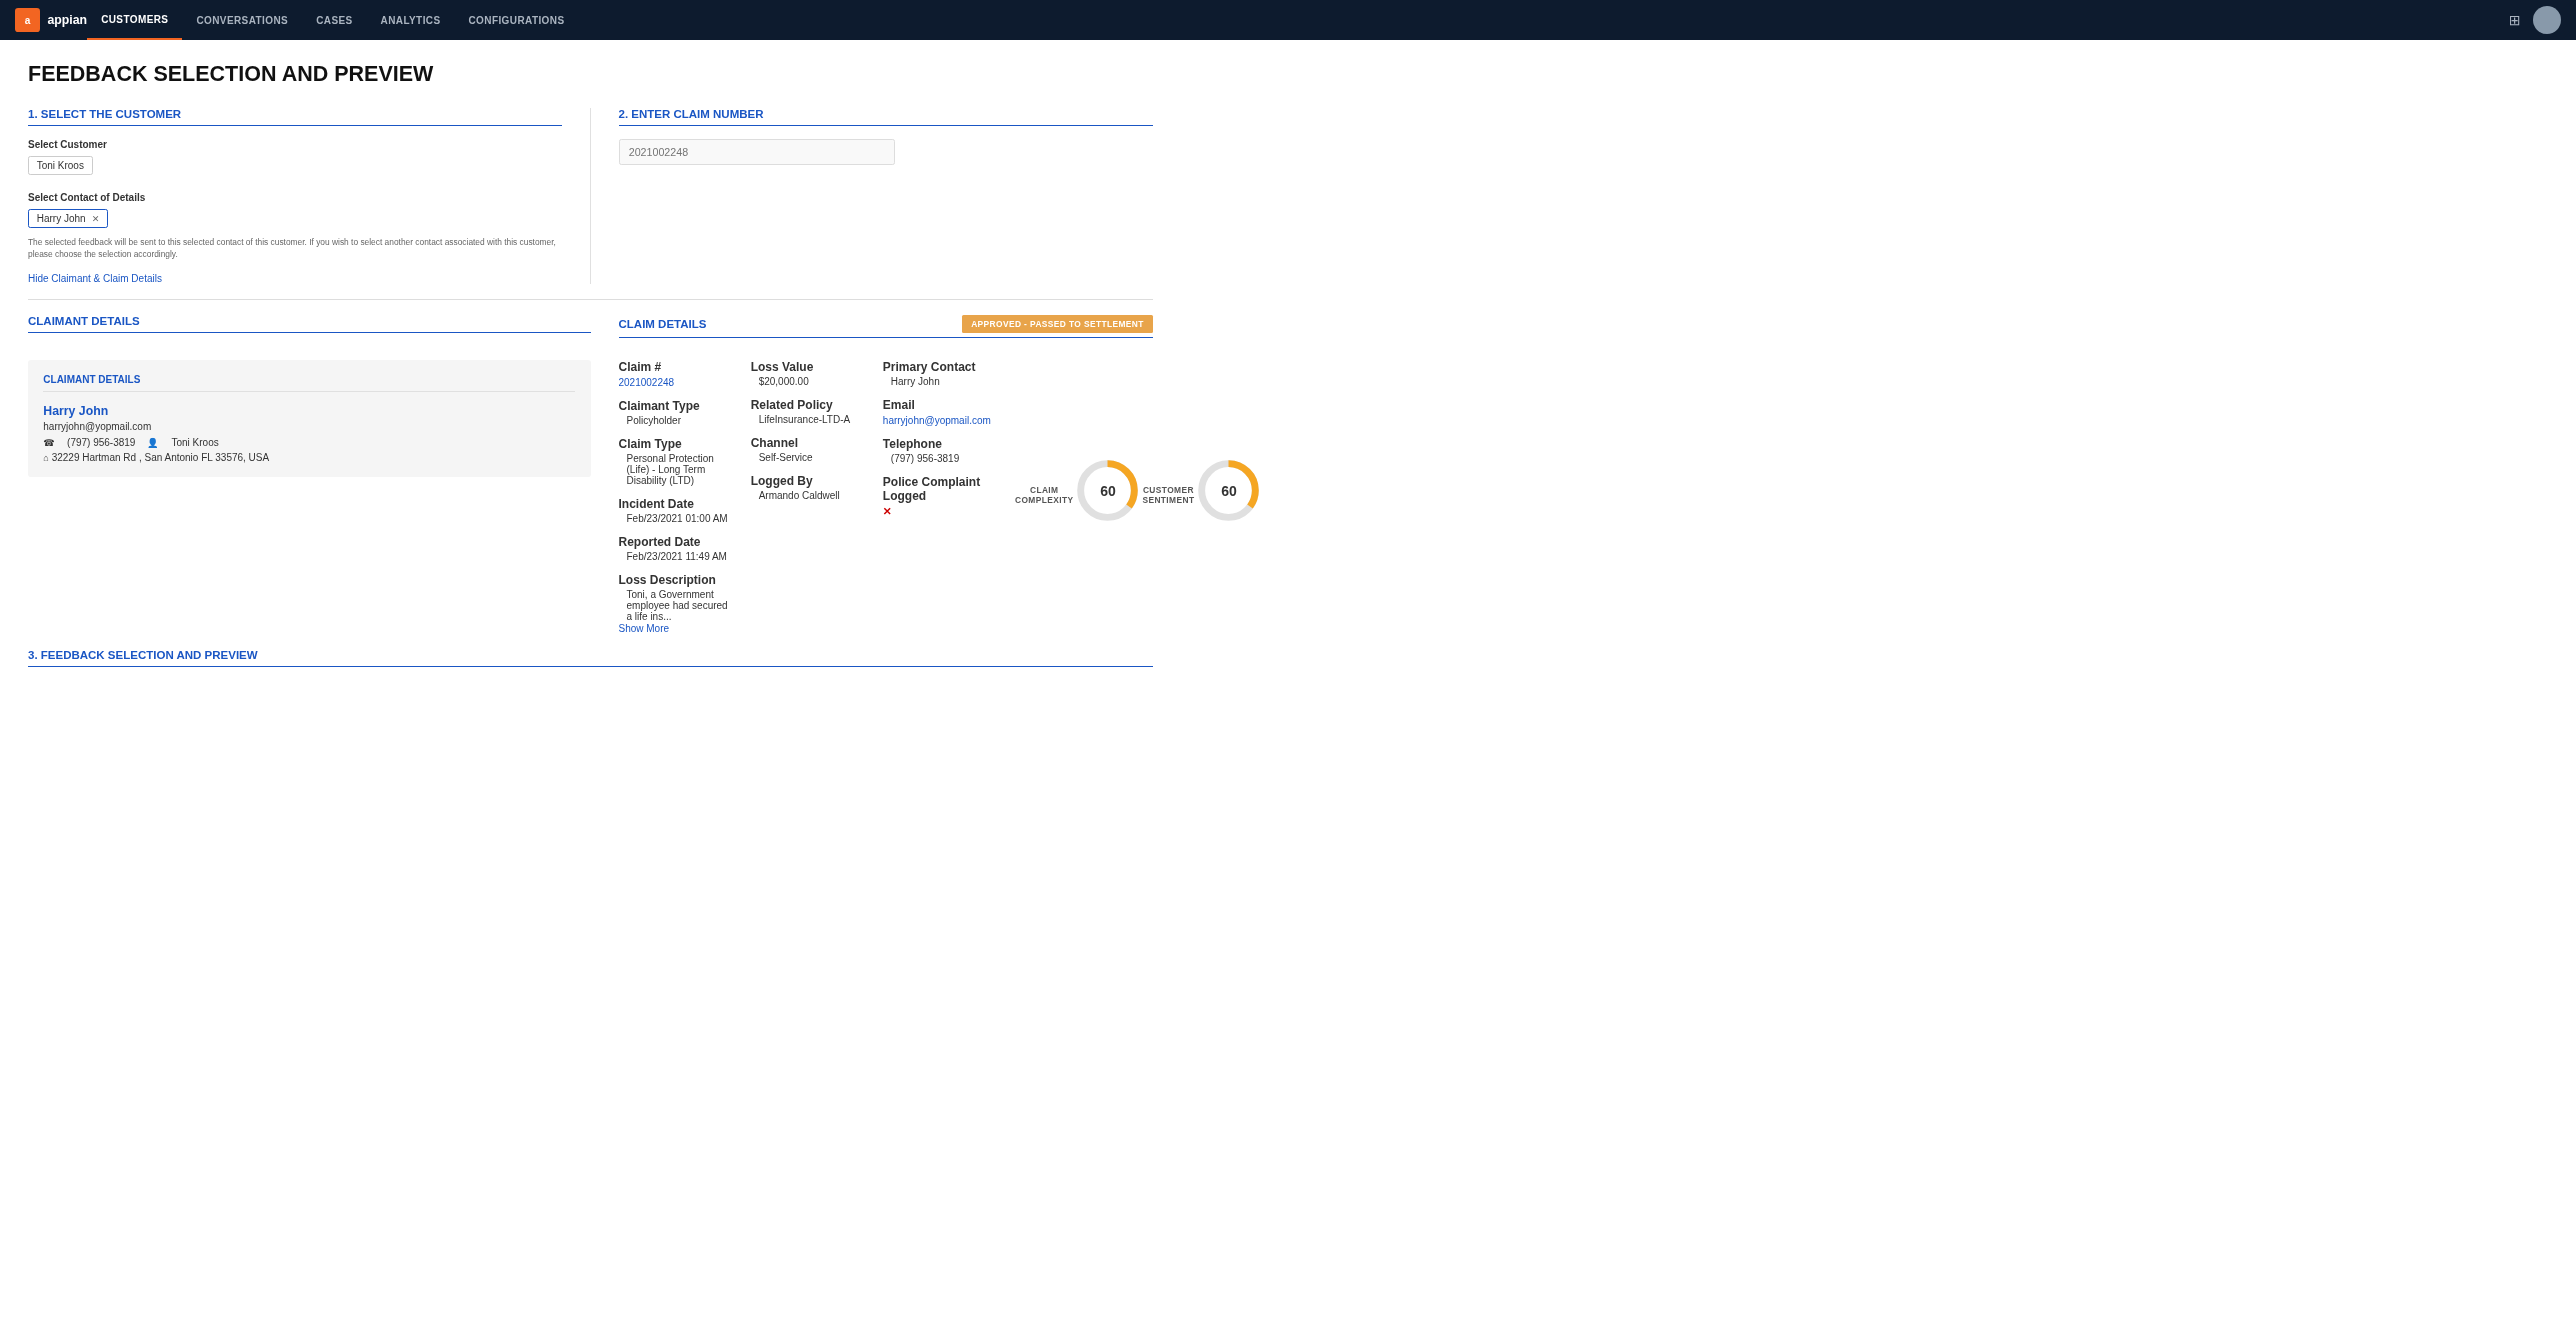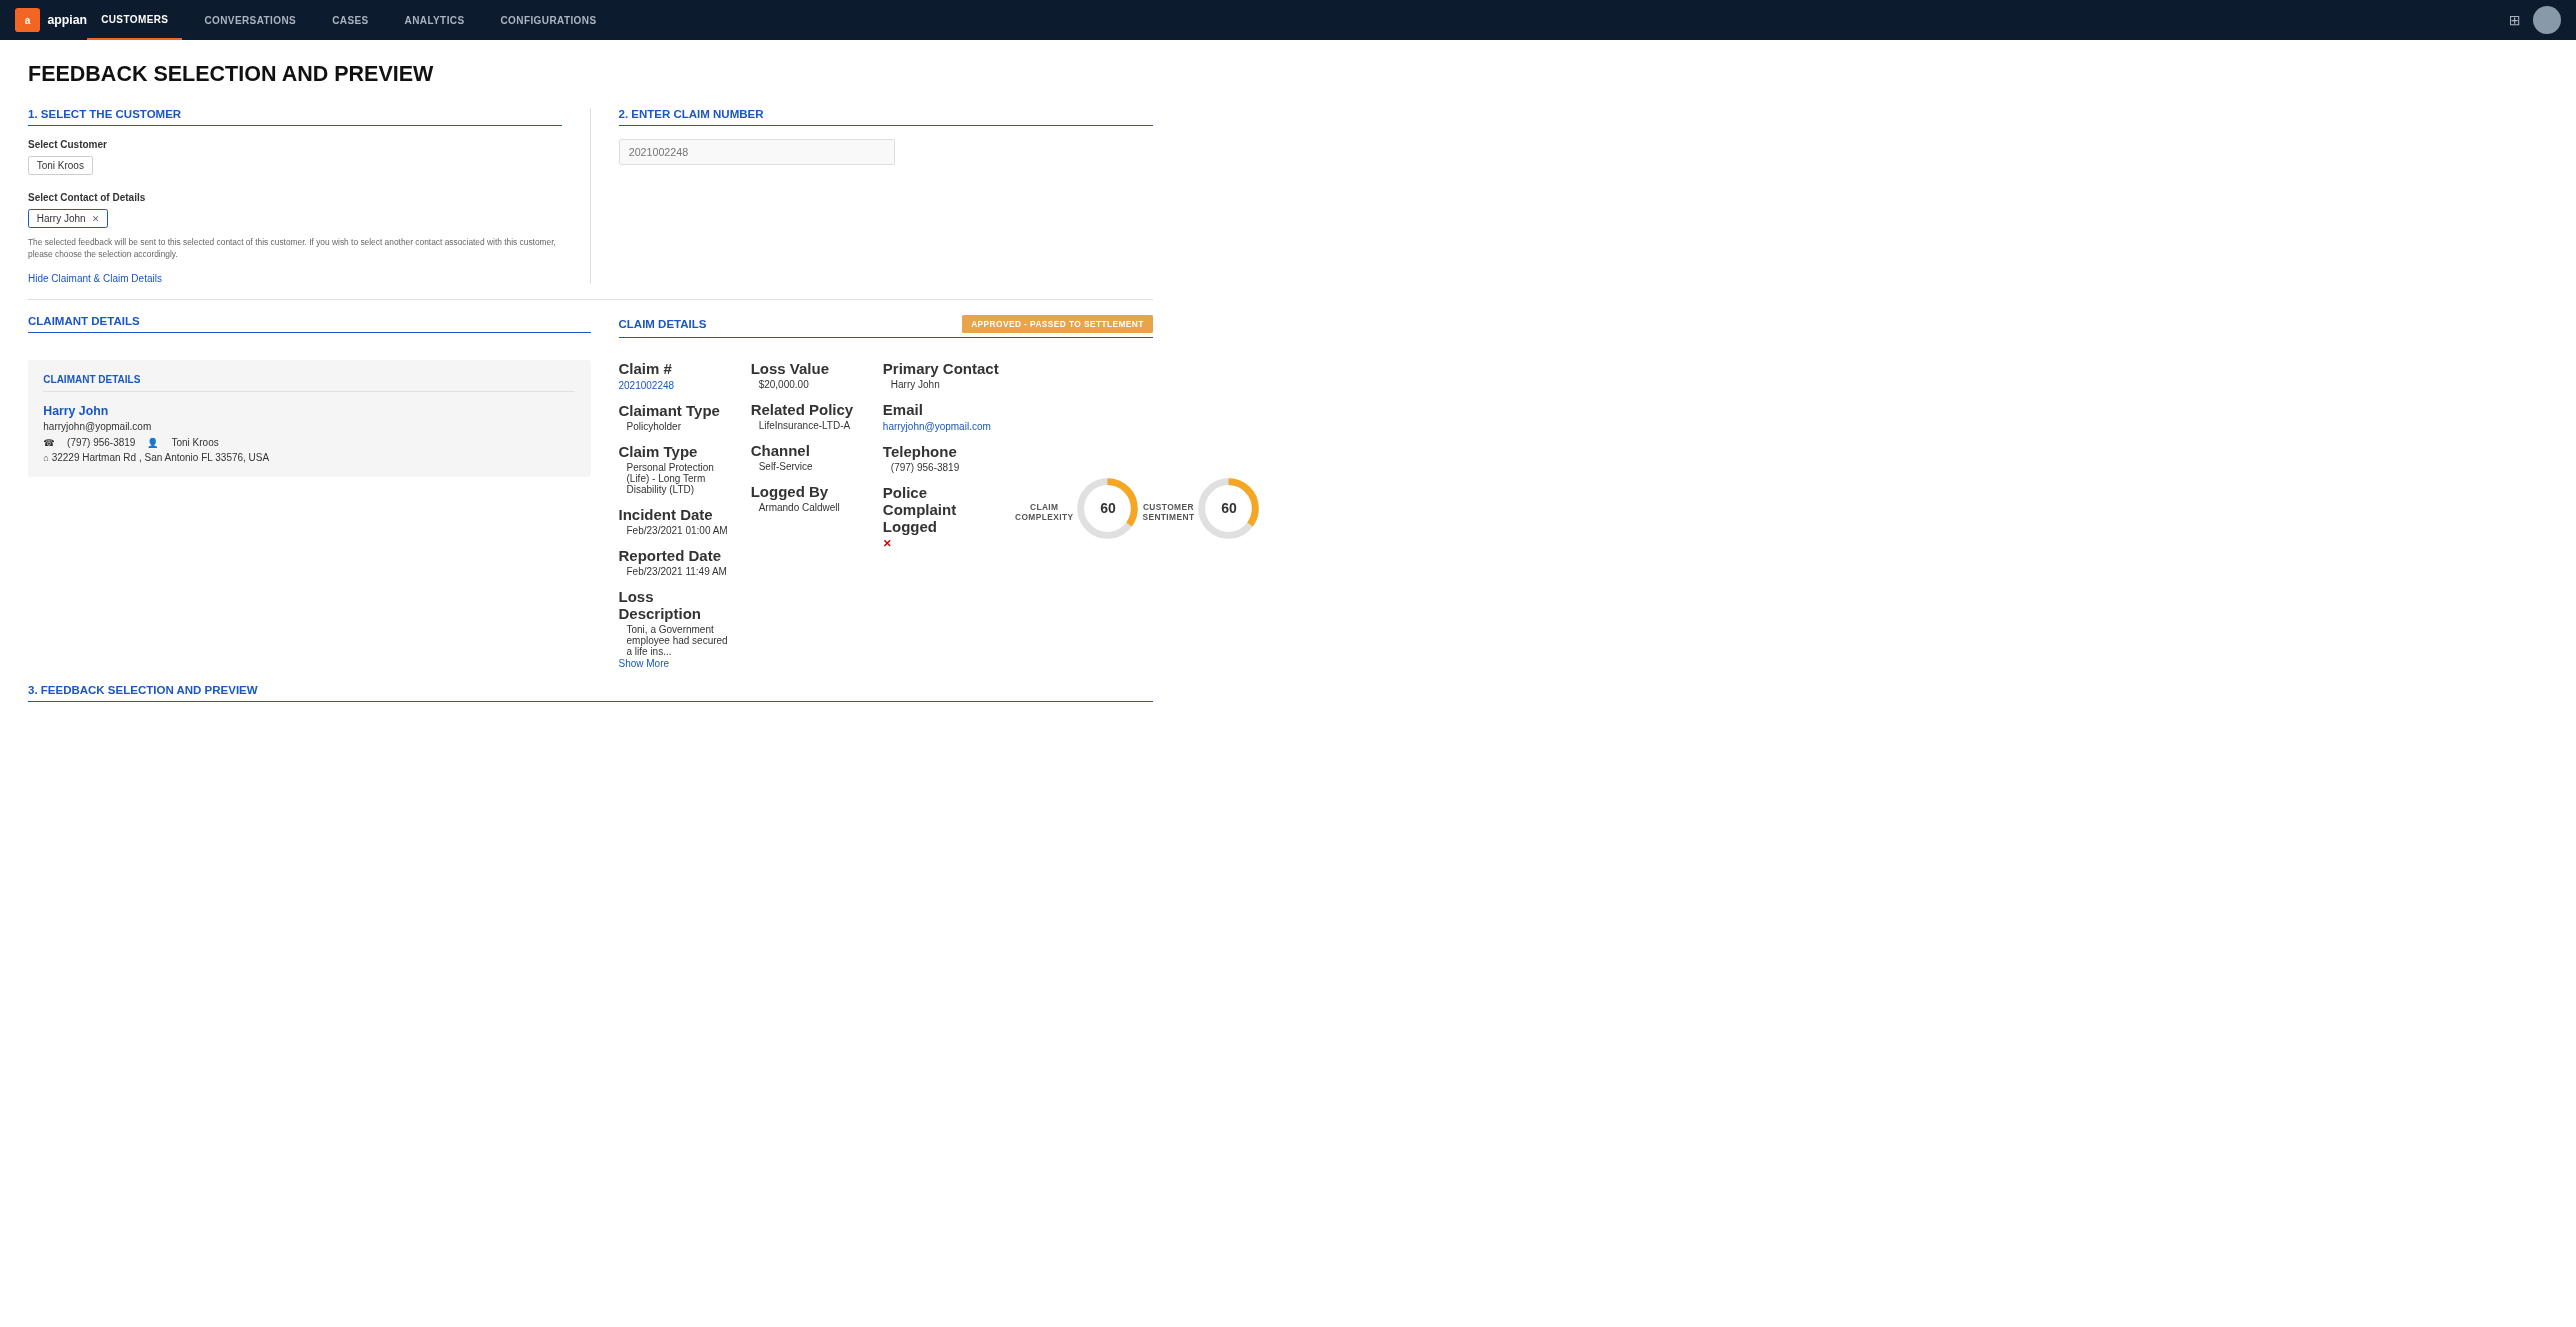--- a/index.html
+++ b/index.html
@@ -26,21 +26,21 @@
       border-radius: 3.1px;
       display: flex;
       align-items: center;
       justify-content: center;
       color: white;
       font-weight: bold;
       font-size: 10px;
     }
     .nav-links {
       display: flex;
-      gap: 8px;
+      gap: 0;
     }
     .nav-link {
       color: #aab4c0;
       text-decoration: none;
       padding: 0 14px;
       height: 40px;
       display: flex;
       align-items: center;
       font-size: 10px;
       font-weight: 600;
@@ -259,21 +259,21 @@
 
     
     .claim-details-grid {
       display: grid;
       grid-template-columns: 1fr 1fr 1fr 138px;
       gap: 12.3px 15.3px;
       padding-left: 28px;
     }
 
     .claim-field-label {
-      font-size: 15px;
+      font-size: 12px;
       font-weight: 700;
       color: #333;
       margin-bottom: 2.3px;
     }
 
     .claim-field-value {
       font-size: 10px;
       color: #333;
       padding-left: 8px;
     }

